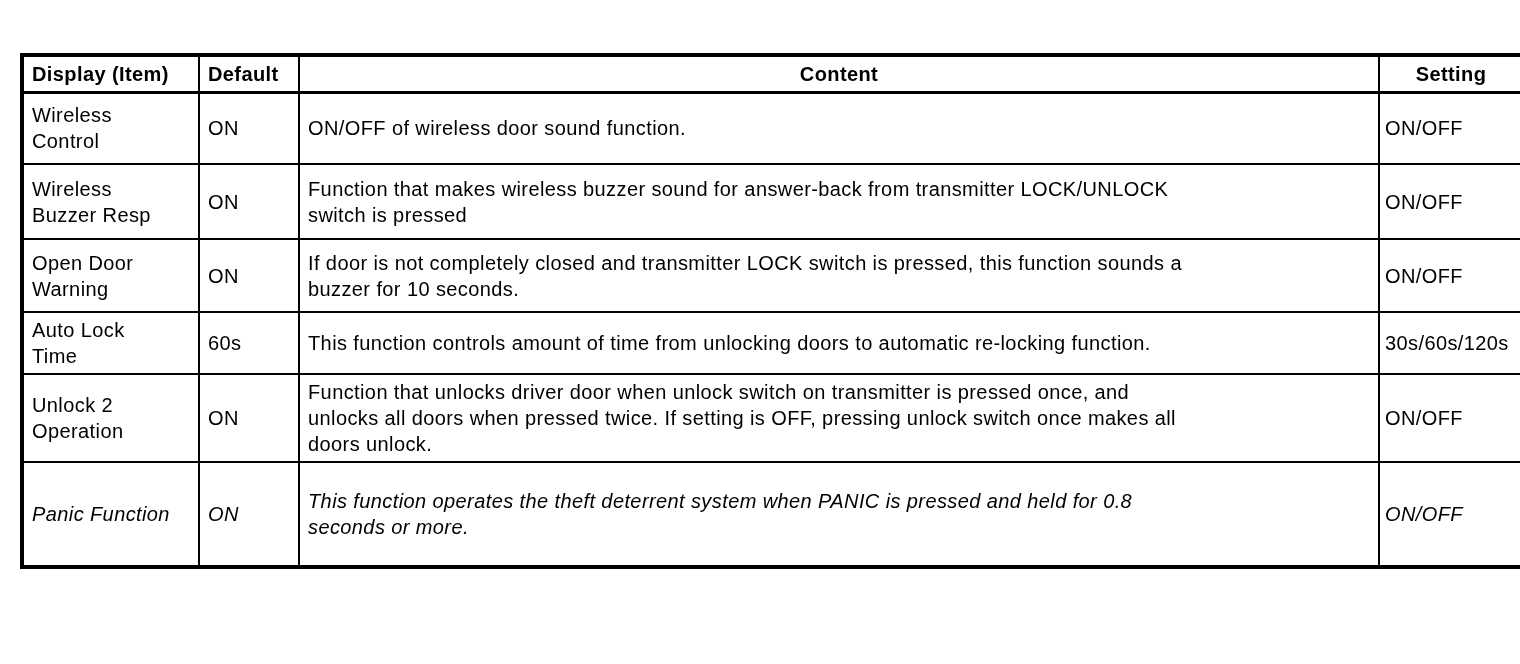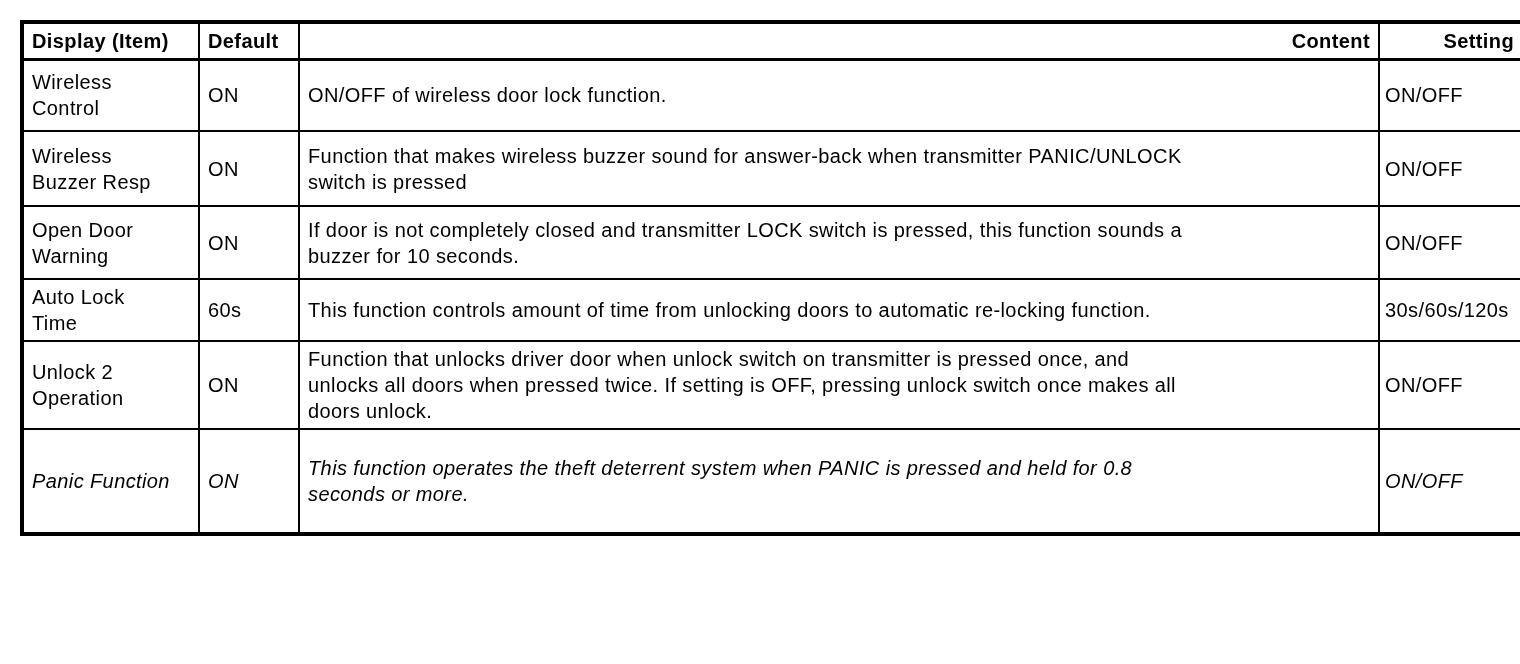--- a/index.html
+++ b/index.html
@@ -9,20 +9,21 @@
   }
   body {
     width: 1520px;
     height: 664px;
     font-family: "Liberation Sans", sans-serif;
     color: #000000;
     overflow: hidden;
   }
   .page {
     padding: 20px;
+    margin-top: 33px;
   }
   table.settings-table {
     border-collapse: collapse;
     table-layout: fixed;
     width: 1506px;
     border: 4px solid #000000;
   }
   col.c-item    { width: 177px; }
   col.c-default { width: 100px; }
   col.c-content { width: 1080px; }
@@ -42,21 +43,21 @@
   td.cell-setting { padding: 4px 5px; }
 
   thead th {
     font-weight: bold;
     border-bottom: 3px solid #000000;
     padding: 2px 8px;
     white-space: nowrap;
   }
   thead th.h-content,
   thead th.h-setting {
-    text-align: right;
+    text-align: center;
   }
 
   thead tr              { height: 37px; }
   tbody tr:nth-child(1) { height: 72px; }
   tbody tr:nth-child(2) { height: 75px; }
   tbody tr:nth-child(3) { height: 73px; }
   tbody tr:nth-child(4) { height: 61px; }
   tbody tr:nth-child(5) { height: 71px; }
   tbody tr:nth-child(6) { height: 105px; font-style: italic; }
   tbody tr:nth-child(7) { height: 72px; }
@@ -79,28 +80,28 @@
         <th class="h-default">Default</th>
         <th class="h-content">Content</th>
         <th class="h-setting">Setting</th>
       </tr>
     </thead>
     <tbody>
       <tr>
         <td class="cell-item">Wireless
 Control</td>
         <td class="cell-default">ON</td>
-        <td class="cell-content">ON/OFF of wireless door lock function.</td>
+        <td class="cell-content">ON/OFF of wireless door sound function.</td>
         <td class="cell-setting">ON/OFF</td>
       </tr>
       <tr>
         <td class="cell-item">Wireless
 Buzzer Resp</td>
         <td class="cell-default">ON</td>
-        <td class="cell-content">Function that makes wireless buzzer sound for answer-back when transmitter PANIC/UNLOCK
+        <td class="cell-content">Function that makes wireless buzzer sound for answer-back from transmitter LOCK/UNLOCK
 switch is pressed</td>
         <td class="cell-setting">ON/OFF</td>
       </tr>
       <tr>
         <td class="cell-item">Open Door
 Warning</td>
         <td class="cell-default">ON</td>
         <td class="cell-content">If door is not completely closed and transmitter LOCK switch is pressed, this function sounds a
 buzzer for 10 seconds.</td>
         <td class="cell-setting">ON/OFF</td>

